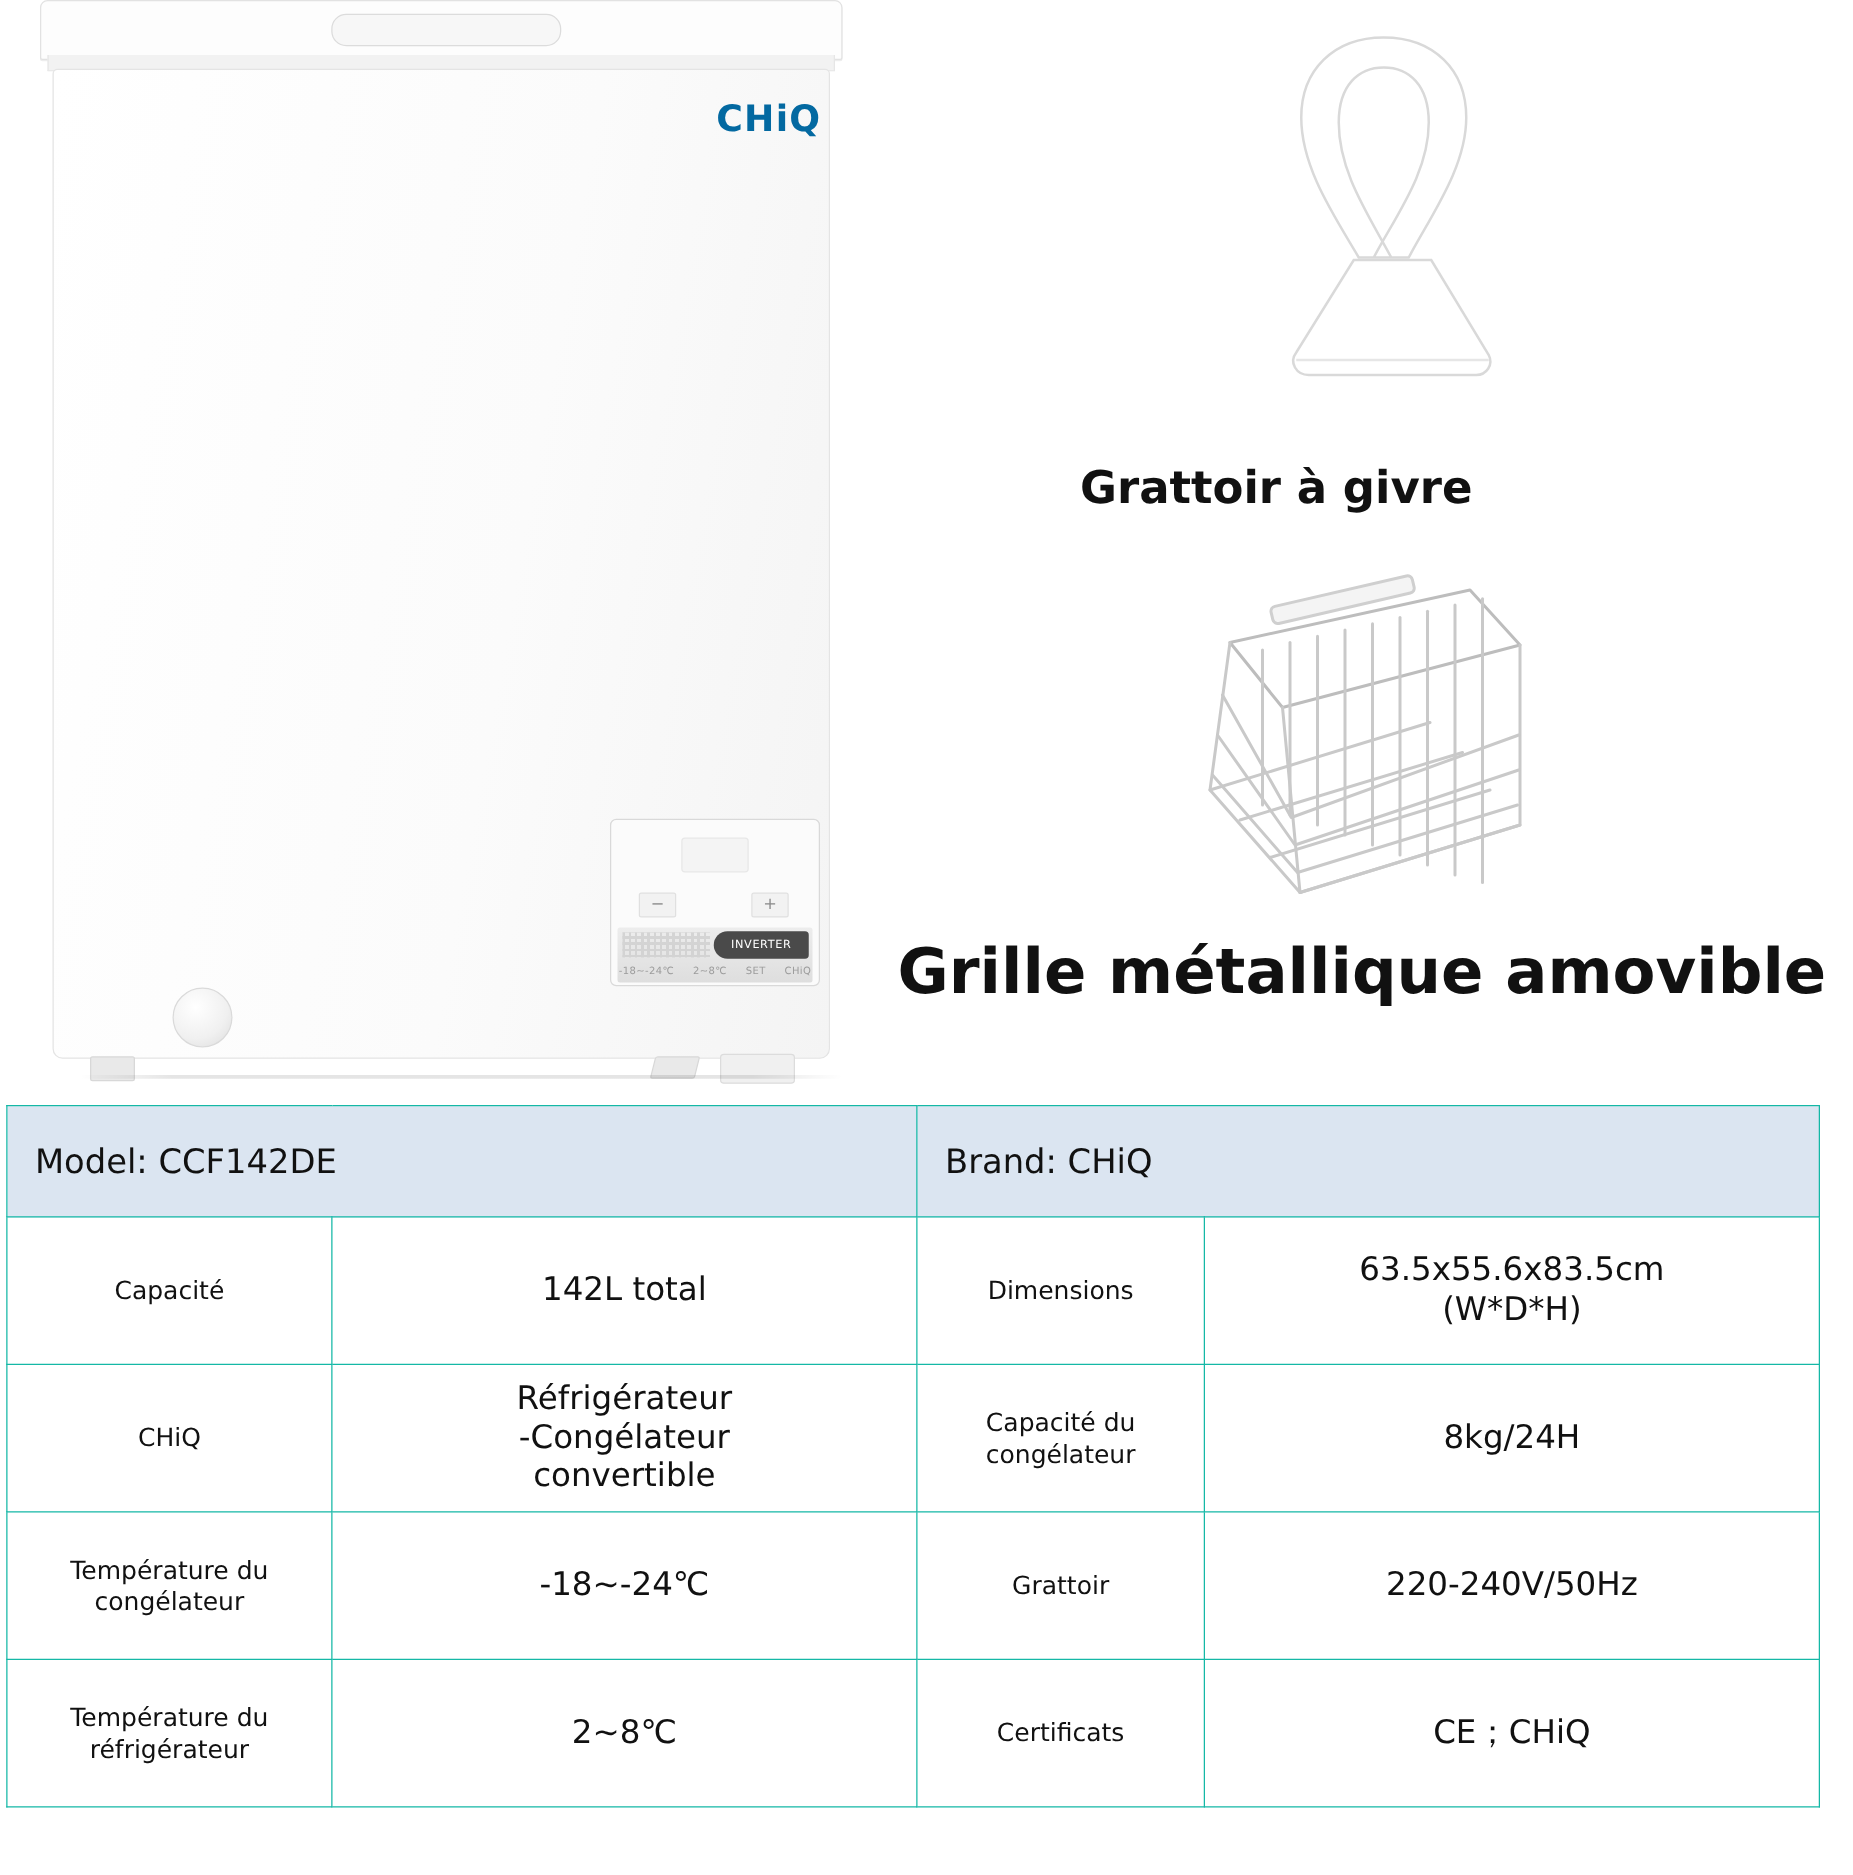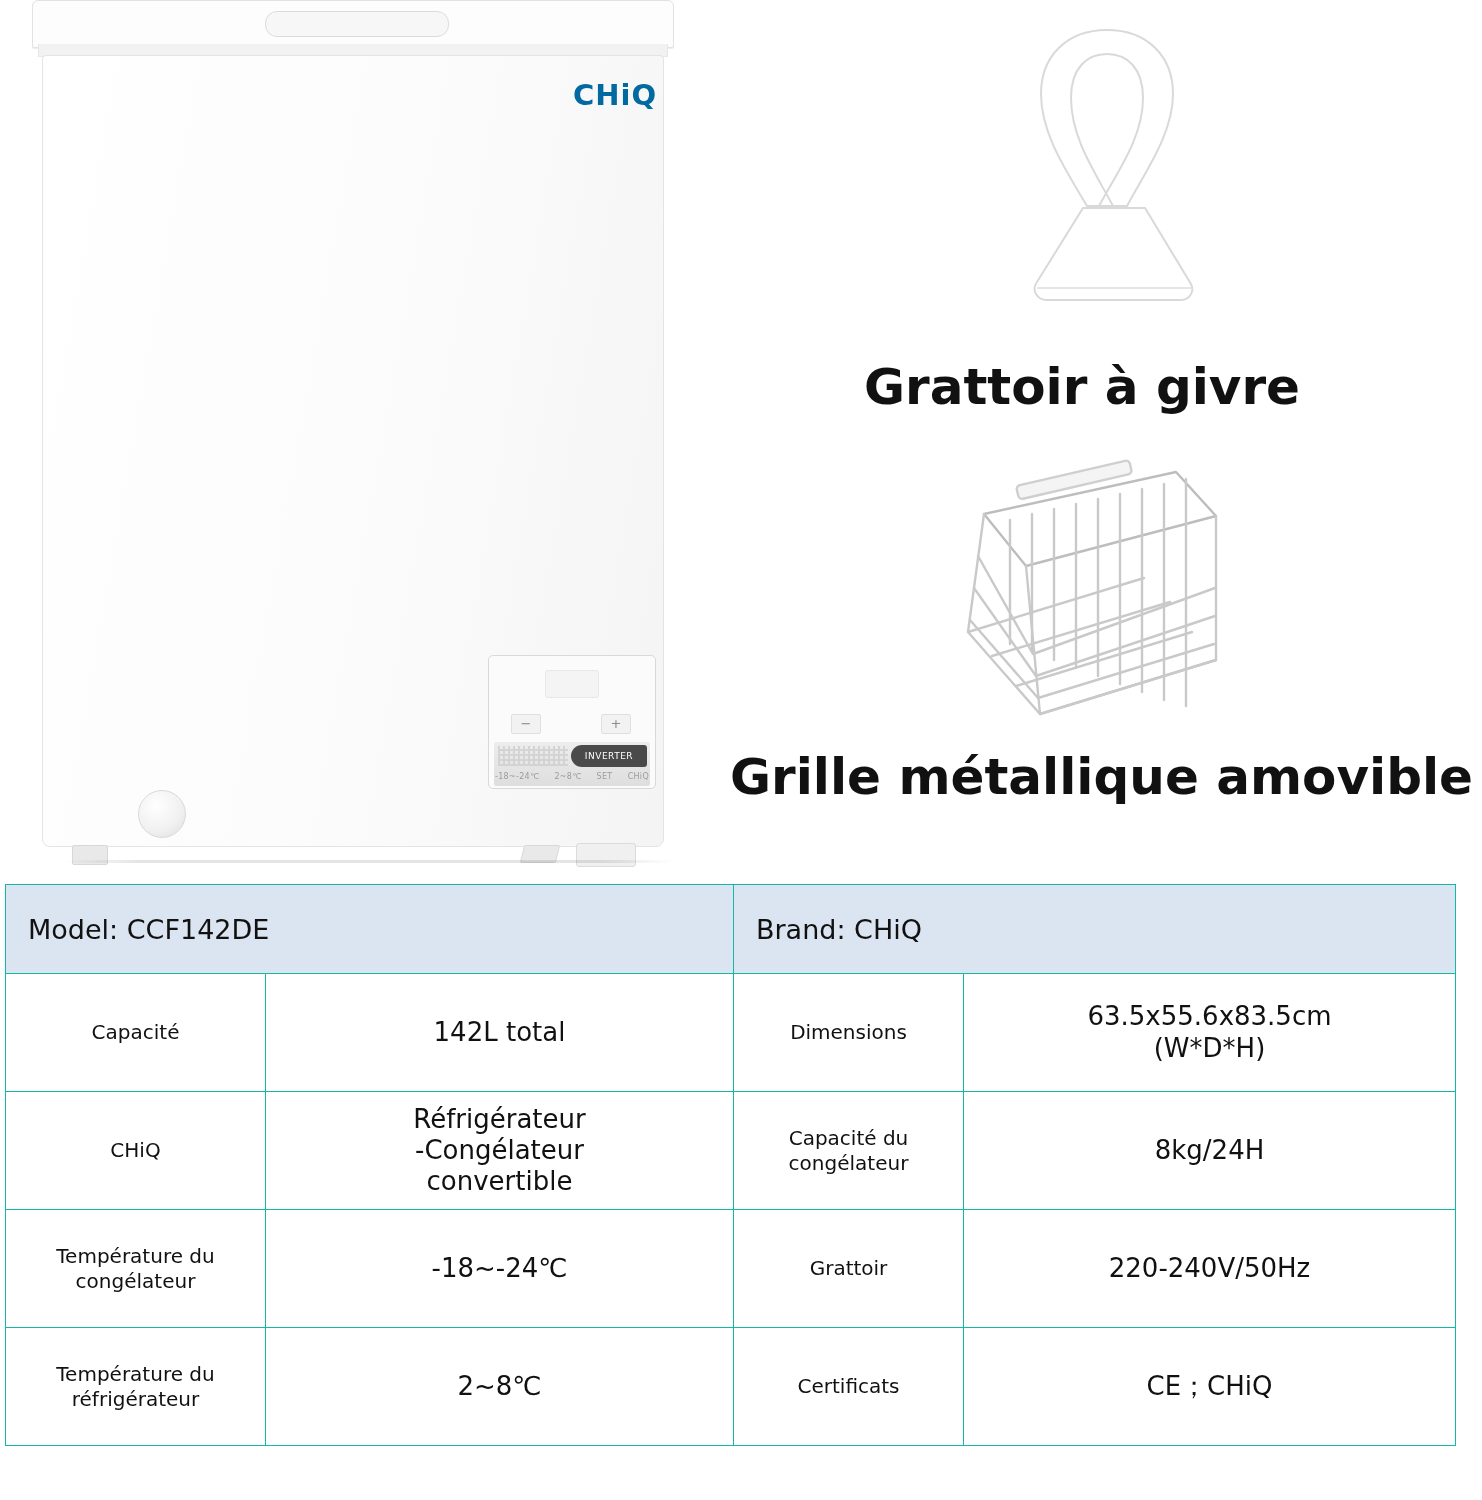--- a/index.html
+++ b/index.html
@@ -215,28 +215,27 @@
   .scraper svg { display: block; }
 
   .caption {
     position: absolute;
     font-weight: 700;
     color: #111111;
     white-space: nowrap;
   }
   .caption-scraper {
     left: 864px;
-    top: 358px;
-    font-size: 50px;
+    top: 370px;
+    font-size: 36px;
   }
   .caption-basket {
     left: 718px;
     top: 748px;
     font-size: 50px;
-    margin-left: 12px;
   }
 
   
   .basket {
     position: absolute;
     left: 940px;
     top: 448px;
     width: 300px;
     height: 300px;
   }

